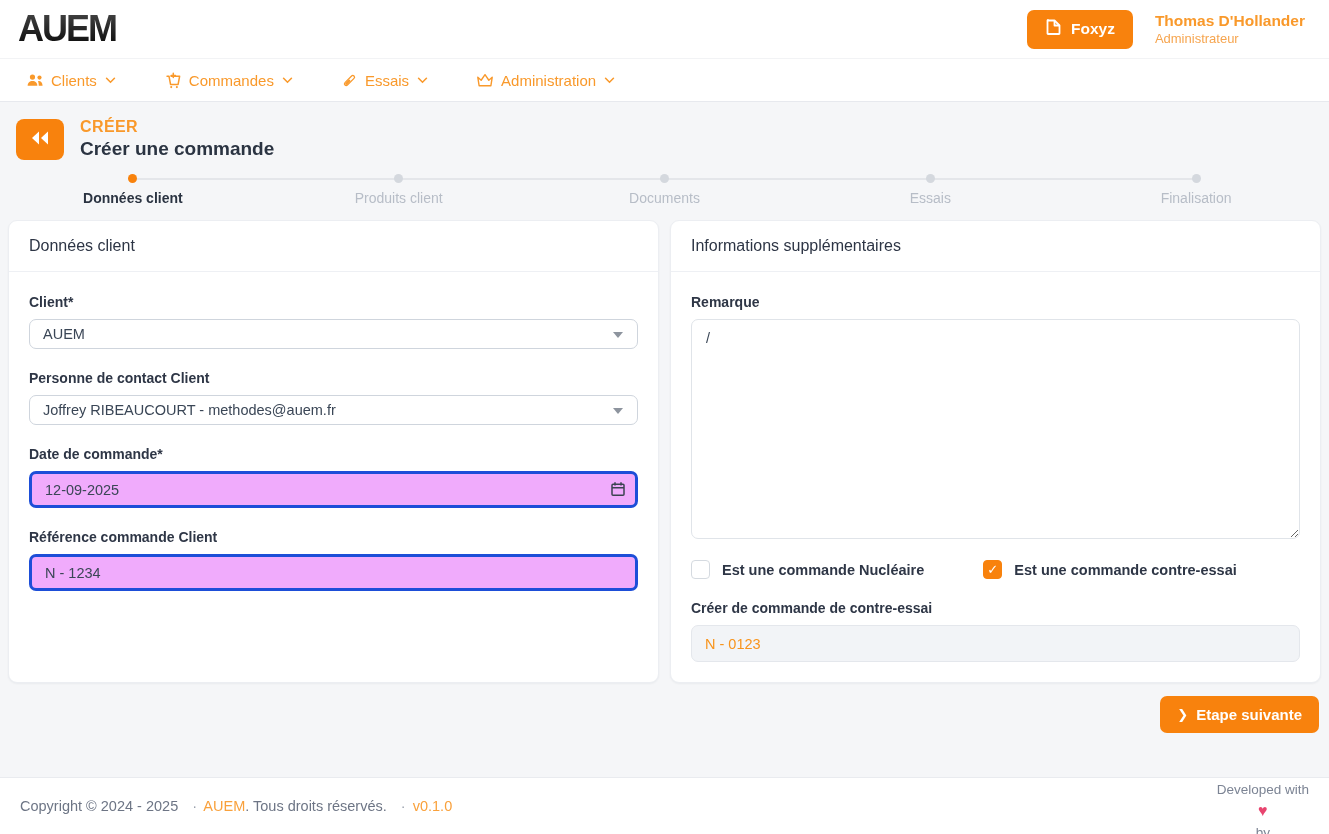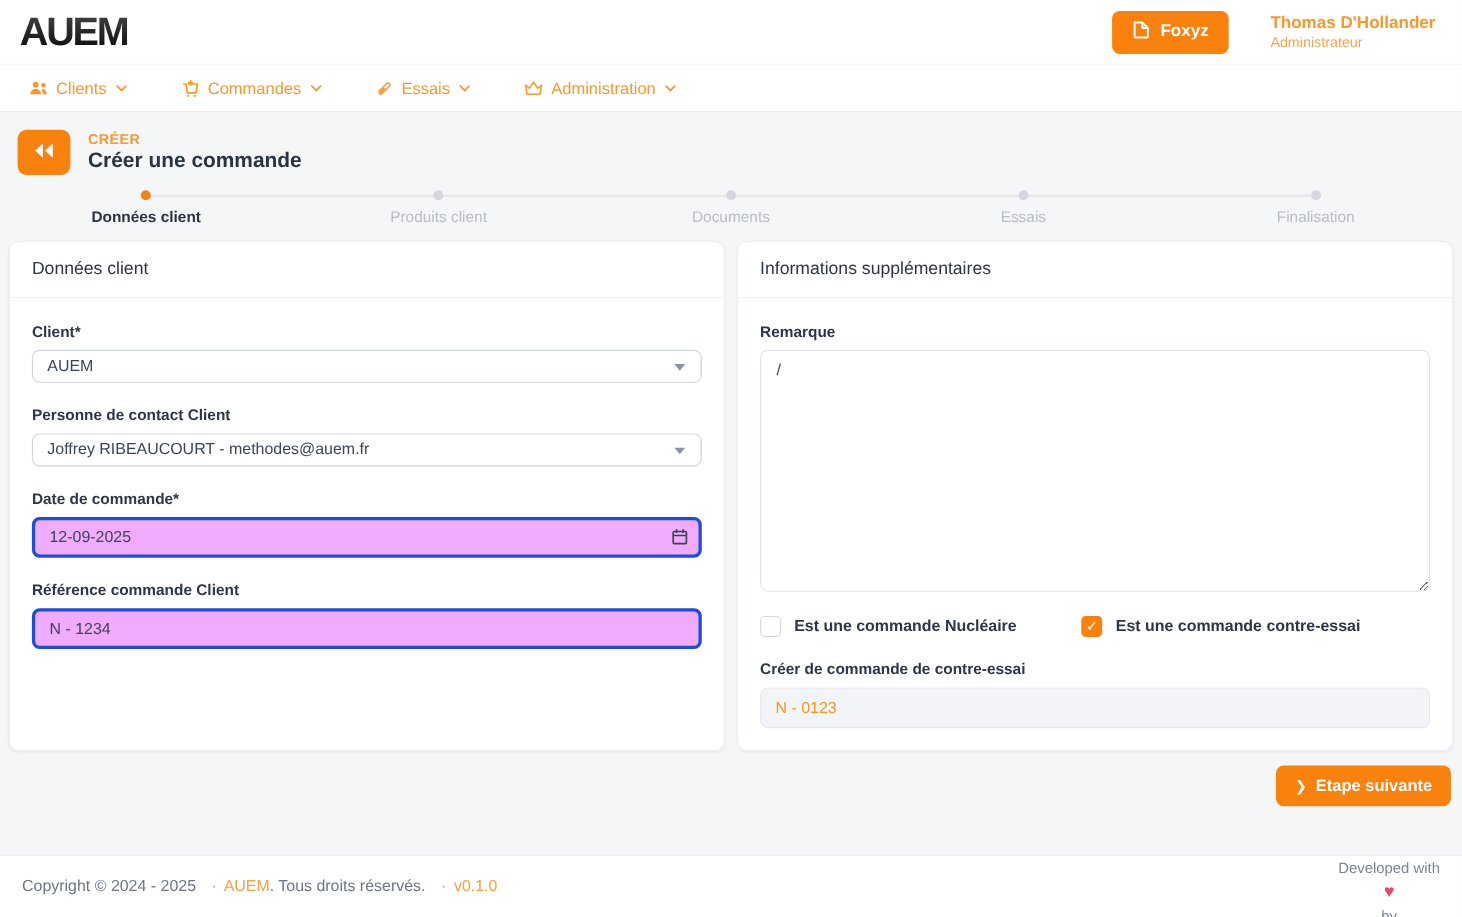--- a/index.html
+++ b/index.html
@@ -13,38 +13,38 @@
   .topbar { height:58px; background:#fff; display:flex; align-items:center;
     justify-content:space-between; padding:0 18px; flex:0 0 auto; }
   .logo { font-size:36px; font-weight:800; letter-spacing:-2px;
     background:linear-gradient(#4a4a4a,#050505); -webkit-background-clip:text;
     background-clip:text; color:transparent; text-transform:uppercase; }
   .topbar-right { display:flex; align-items:center; gap:22px; }
   .foxyz-btn { background:#f8820d; color:#fff; border:none; border-radius:7px;
     height:39px; padding:0 18px; font-size:15.5px; font-weight:700;
     display:flex; align-items:center; gap:10px; cursor:pointer;
     font-family:Liberation Sans, sans-serif; }
-  .user-block { line-height:1.25; padding-right:6px;margin-left:16px; }
+  .user-block { line-height:1.25; padding-right:6px; }
   .user-name { color:#f9992b; font-size:15.5px; font-weight:600; }
   .user-role { color:#f6a54f; font-size:13px; }
   
   .navbar { height:44px; background:#fff; border-top:1px solid #f2f3f5;
     border-bottom:1px solid #e7e9ee; display:flex; align-items:center;
     gap:48px; padding:0 26px; flex:0 0 auto; }
   .nav-item { display:flex; align-items:center; gap:7px; color:#f9992b;
     font-size:15px; cursor:pointer; }
   .nav-item svg { display:block; }
   .chev { margin-left:1px; }
   
   .content { flex:1 1 auto; }
   .title-row { display:flex; align-items:center; gap:16px; margin:16px 16px 8px; }
   .back-btn { width:48px; height:41px; background:#f8820d; border:none;
     border-radius:8px; display:flex; align-items:center; justify-content:center;
     cursor:pointer; }
-  .kicker { color:#f9992b; font-size:13px; font-weight:700; letter-spacing:.4px; }
+  .kicker { color:#f9992b; font-size:16px; font-weight:700; letter-spacing:.4px; }
   .page-title { color:#2b3442; font-size:19px; font-weight:700; margin-top:2px; }
   
   .stepper { position:relative; margin:10px 0 6px; height:42px; }
   .step-line { position:absolute; top:8px; left:10%; right:10%; height:2px;
     background:#e4e6ea; }
   .steps { display:flex; position:relative; }
   .step { flex:1; text-align:center; cursor:pointer; }
   .dot { width:9px; height:9px; border-radius:50%; background:#d4d8de;
     margin:4px auto 7px; position:relative; z-index:1; }
   .step.active .dot { background:#f8820d; }

